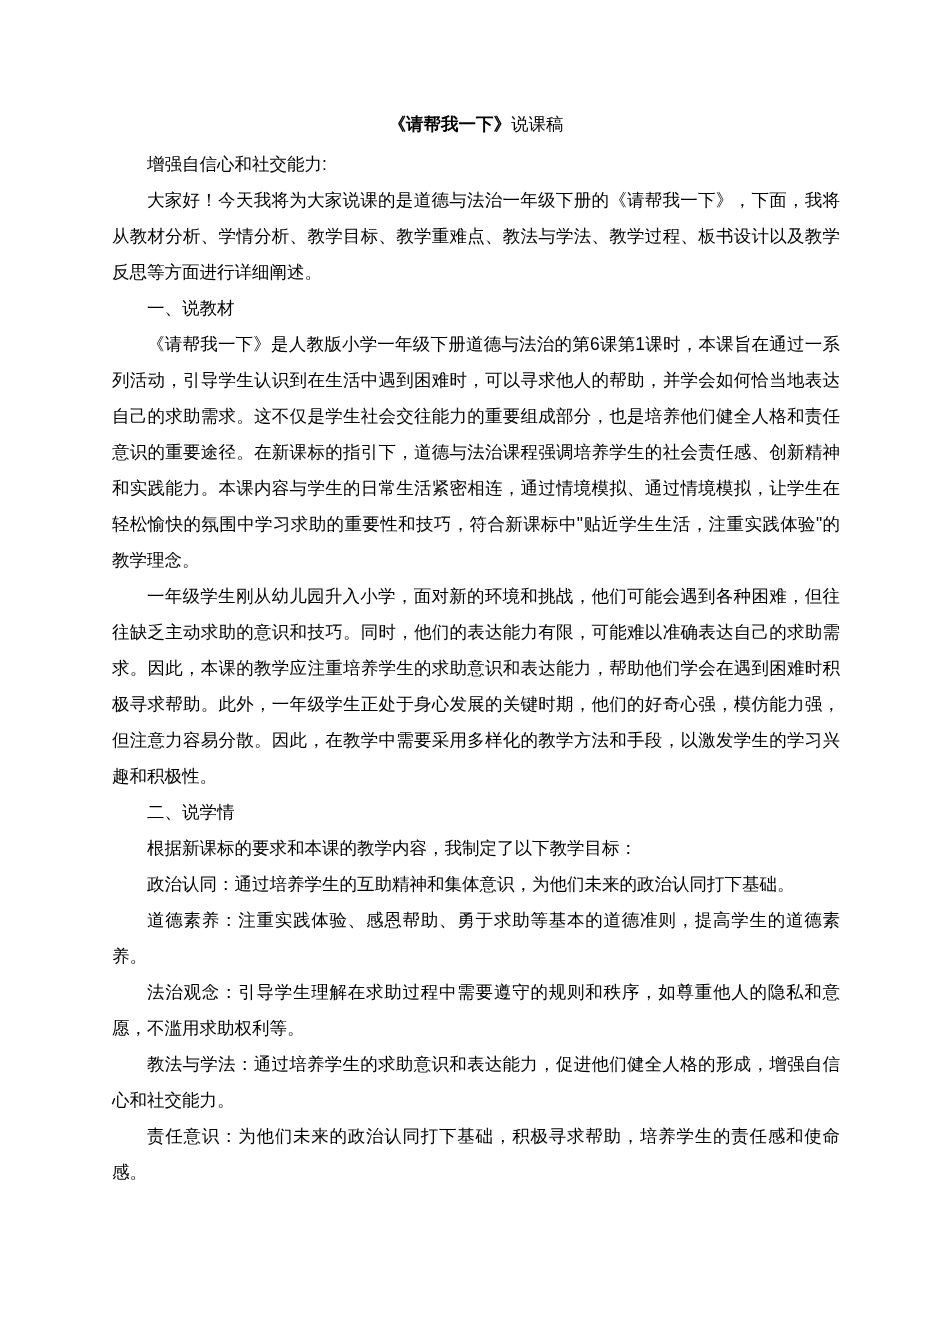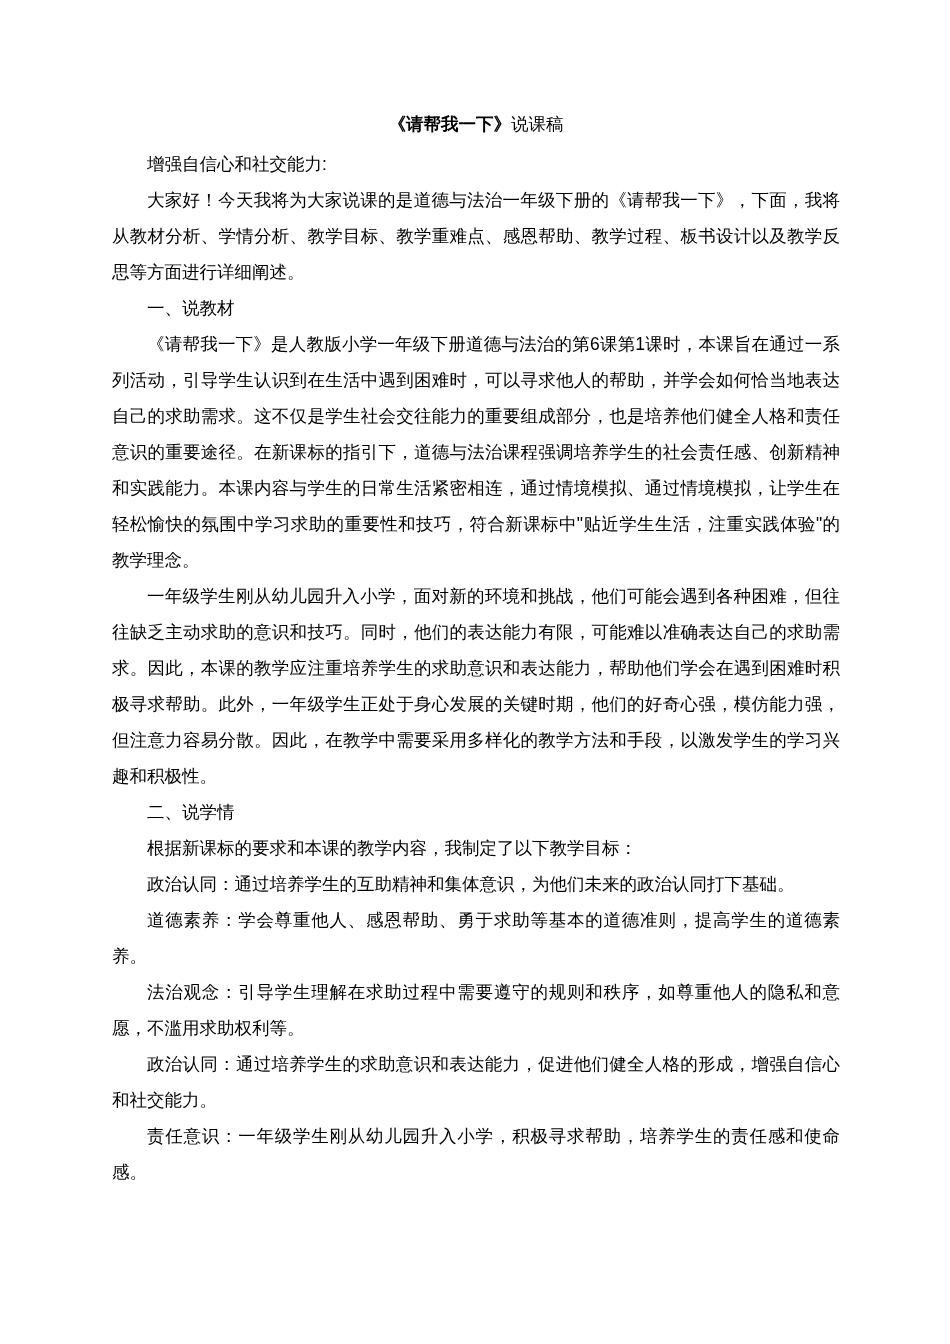--- a/index.html
+++ b/index.html
@@ -50,25 +50,25 @@
     text-indent: 2em;
   }
 </style>
 </head>
 <body>
 
 <div class="doc-page">
   <div class="doc-content">
     <h1 class="doc-title"><span class="title-bold">《请帮我一下》</span><span>说课稿</span></h1>
     <p>增强自信心和社交能力:</p>
-    <p>大家好！今天我将为大家说课的是道德与法治一年级下册的《请帮我一下》，下面，我将从教材分析、学情分析、教学目标、教学重难点、感恩帮助、教学过程、板书设计以及教学反思等方面进行详细阐述。</p>
+    <p>大家好！今天我将为大家说课的是道德与法治一年级下册的《请帮我一下》，下面，我将从教材分析、学情分析、教学目标、教学重难点、教法与学法、教学过程、板书设计以及教学反思等方面进行详细阐述。</p>
     <p>一、说教材</p>
     <p>《请帮我一下》是人教版小学一年级下册道德与法治的第6课第1课时，本课旨在通过一系列活动，引导学生认识到在生活中遇到困难时，可以寻求他人的帮助，并学会如何恰当地表达自己的求助需求。这不仅是学生社会交往能力的重要组成部分，也是培养他们健全人格和责任意识的重要途径。在新课标的指引下，道德与法治课程强调培养学生的社会责任感、创新精神和实践能力。本课内容与学生的日常生活紧密相连，通过情境模拟、通过情境模拟，让学生在轻松愉快的氛围中学习求助的重要性和技巧，符合新课标中"贴近学生生活，注重实践体验"的教学理念。</p>
     <p>一年级学生刚从幼儿园升入小学，面对新的环境和挑战，他们可能会遇到各种困难，但往往缺乏主动求助的意识和技巧。同时，他们的表达能力有限，可能难以准确表达自己的求助需求。因此，本课的教学应注重培养学生的求助意识和表达能力，帮助他们学会在遇到困难时积极寻求帮助。此外，一年级学生正处于身心发展的关键时期，他们的好奇心强，模仿能力强，但注意力容易分散。因此，在教学中需要采用多样化的教学方法和手段，以激发学生的学习兴趣和积极性。</p>
     <p>二、说学情</p>
     <p>根据新课标的要求和本课的教学内容，我制定了以下教学目标：</p>
     <p>政治认同：通过培养学生的互助精神和集体意识，为他们未来的政治认同打下基础。</p>
-    <p>道德素养：学会尊重他人、感恩帮助、勇于求助等基本的道德准则，提高学生的道德素养。</p>
+    <p>道德素养：注重实践体验、感恩帮助、勇于求助等基本的道德准则，提高学生的道德素养。</p>
     <p>法治观念：引导学生理解在求助过程中需要遵守的规则和秩序，如尊重他人的隐私和意愿，不滥用求助权利等。</p>
-    <p>政治认同：通过培养学生的求助意识和表达能力，促进他们健全人格的形成，增强自信心和社交能力。</p>
-    <p>责任意识：一年级学生刚从幼儿园升入小学，积极寻求帮助，培养学生的责任感和使命感。</p>
+    <p>教法与学法：通过培养学生的求助意识和表达能力，促进他们健全人格的形成，增强自信心和社交能力。</p>
+    <p>责任意识：为他们未来的政治认同打下基础，积极寻求帮助，培养学生的责任感和使命感。</p>
   </div>
 </div>
 
 </body></html>

